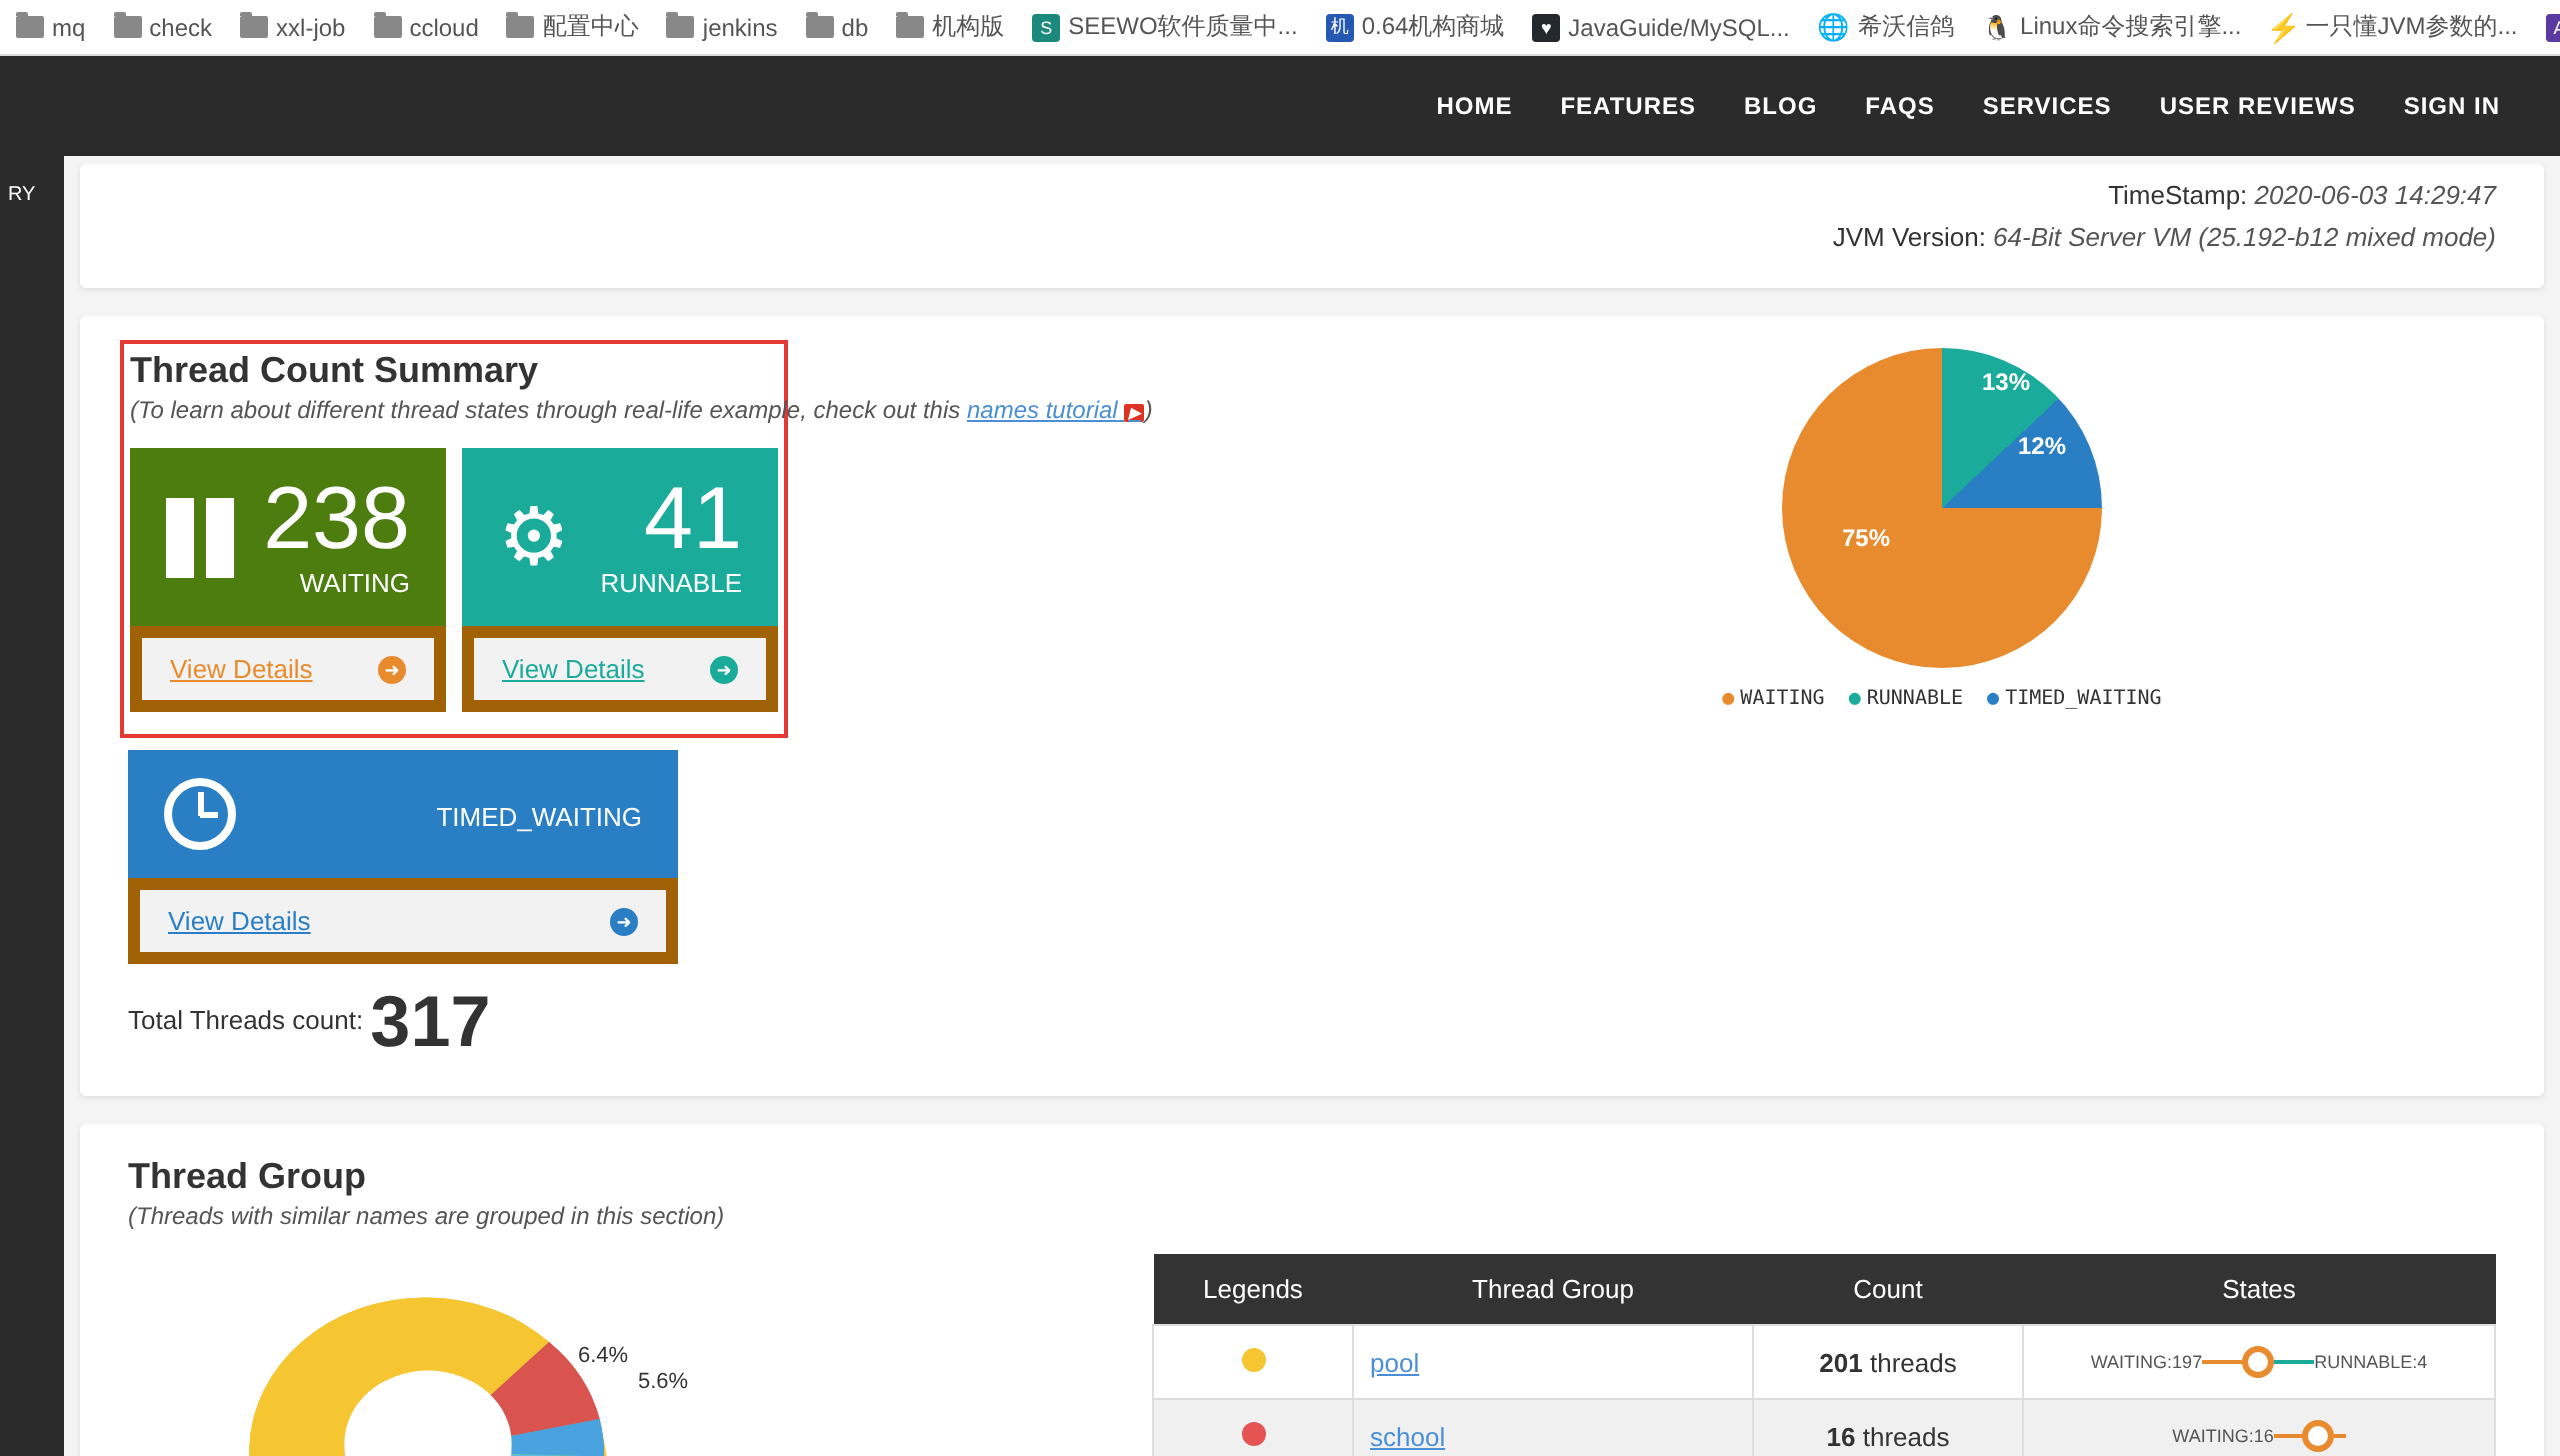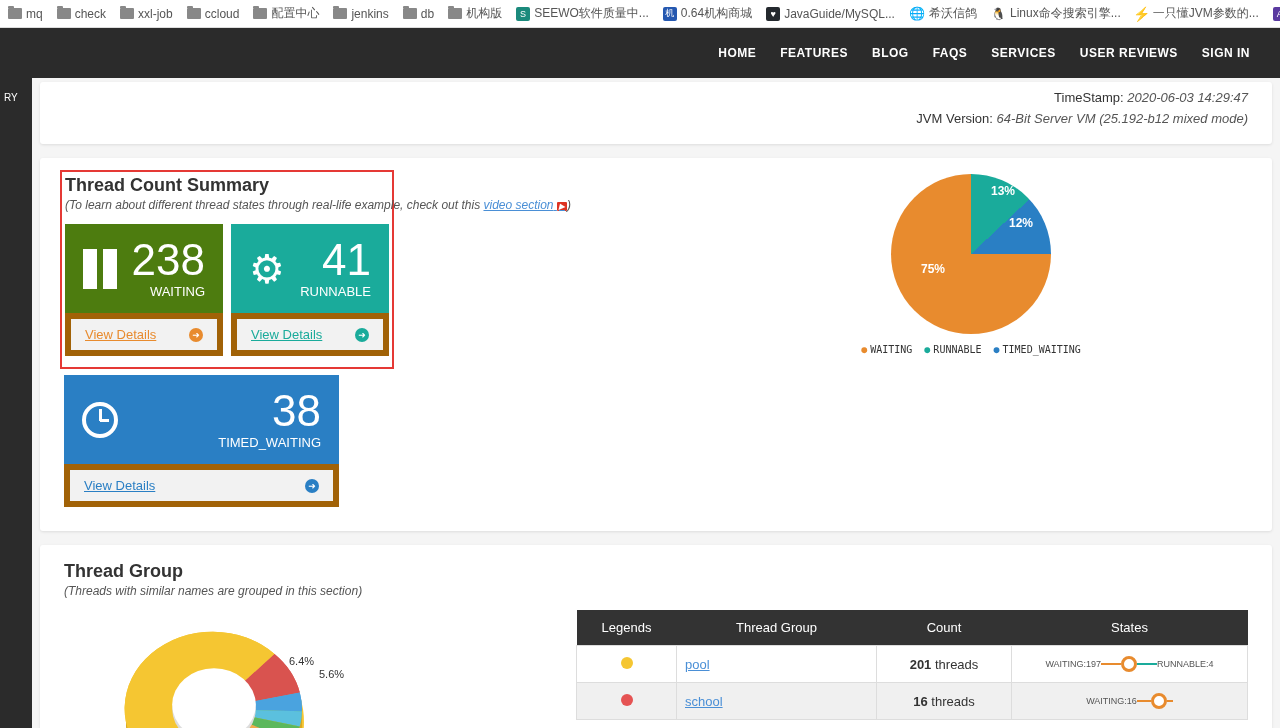--- a/index.html
+++ b/index.html
@@ -200,21 +200,21 @@
       <span>JVM Version: </span><span class="value">64-Bit Server VM (25.192-b12 mixed mode)</span>
     </div>
   </div>
 
   <div class="panel">
     <div class="summary-flex">
       <div class="summary-left">
         <div class="highlight-box" style="width:334px">
           <div class="section-title">Thread Count Summary</div>
           <div class="section-sub" style="white-space:nowrap">
-            <span>(To learn about different thread states through real-life example, check out this </span><a href="#"><span>video section</span> <span class="yt-badge">▶</span></a><span>)</span>
+            <span>(To learn about different thread states through real-life example, check out this </span><a href="#"><span>names tutorial</span> <span class="yt-badge">▶</span></a><span>)</span>
           </div>
           <div class="cards-row">
             <div class="stat-card orange">
               <div class="stat-card-body">
                 <div class="pause-icon icon">
                     <span></span>
                     <span></span>
                   </div>
                 <div class="right">
                   <div class="num">238</div>
@@ -239,29 +239,31 @@
                 <span class="arrow-circle">➜</span>
               </div>
             </div>
           </div>
         </div>
         <div class="cards-row" style="margin-top:0">
           <div class="stat-card blue">
             <div class="stat-card-body">
               <div class="clock-icon icon"></div>
               <div class="right">
-                <div class="num">38</div>
                 <div class="label">TIMED_WAITING</div>
               </div>
             </div>
             <div class="stat-card-footer">
               <a href="#">View Details</a>
               <span class="arrow-circle">➜</span>
             </div>
           </div>
+        </div>
+        <div class="total-row">
+          <span>Total Threads count: </span><span class="big">317</span>
         </div>
       </div>
       <div class="summary-right">
         <div class="pie">
           <span class="pie-label l1">13%</span>
           <span class="pie-label l2">12%</span>
           <span class="pie-label l3">75%</span>
         </div>
         <div class="legend">
           <span class="legend-item orange">WAITING</span>

